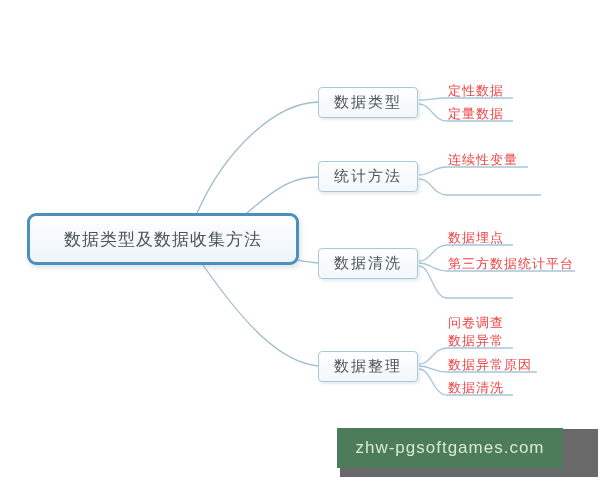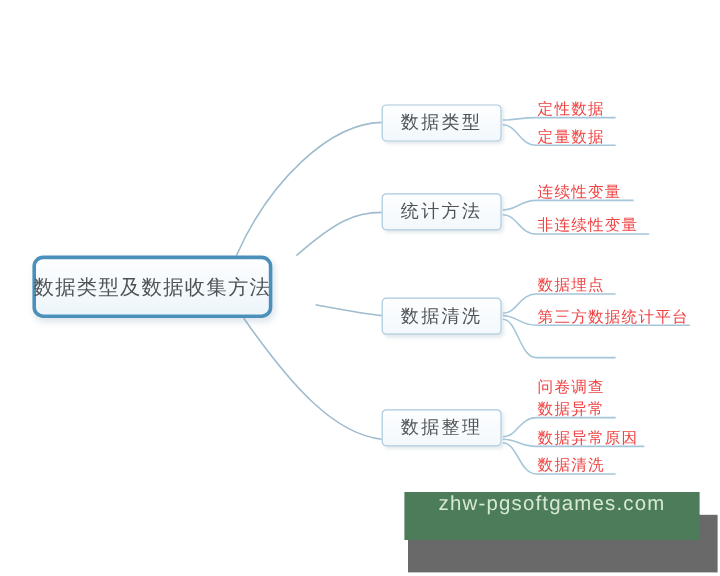--- a/index.html
+++ b/index.html
@@ -9,21 +9,21 @@
     background:#ffffff;
     overflow:hidden;
     font-family:"Liberation Sans", sans-serif;
   }
   .connector-layer{
     position:absolute;left:0;top:0;width:600px;height:480px;
     pointer-events:none;
   }
   .central-topic{
     position:absolute;
-    left:27px;top:213px;width:200px;height:52px;
+    left:27px;top:213px;width:272px;height:52px;
     box-sizing:border-box;
     border:3px solid #4a90ba;
     border-radius:9px;
     background:linear-gradient(180deg,#fdfeff 0%,#edf5fa 100%);
     box-shadow:2px 3px 5px rgba(120,150,170,0.25);
     display:flex;align-items:center;justify-content:center;
   }
   .central-topic .label{
     font-family:"Liberation Serif", serif;
     font-size:17px;color:#4d5357;letter-spacing:1px;white-space:nowrap;
@@ -48,23 +48,23 @@
     font-size:13px;color:#ef4444;letter-spacing:1px;white-space:nowrap;
     line-height:14px;
   }
   .watermark-shadow{
     position:absolute;
     left:340px;top:429px;width:258px;height:48px;
     background:#696969;
   }
   .watermark{
     position:absolute;
-    left:337px;top:410px;width:246px;height:40px;
+    left:337px;top:428px;width:226px;height:40px;
     background:#4d7c5b;
-    display:flex;justify-content:center;
+    display:flex;align-items:center;justify-content:center;
   }
   .watermark .label{
     font-size:17px;color:#d7e9d4;letter-spacing:1px;white-space:nowrap;
   }
 </style>
 </head>
 <body>
 
 <div class="canvas">
 
@@ -100,29 +100,28 @@
 
   <div class="branch-node" style="top:87px;">
     <span class="label">数据类型</span>
   </div>
   <div class="branch-node" style="top:161px;">
     <span class="label">统计方法</span>
   </div>
   <div class="branch-node" style="top:248px;">
     <span class="label">数据清洗</span>
   </div>
-  <div class="branch-node" style="top:341px;">
+  <div class="branch-node" style="top:351px;">
     <span class="label">数据整理</span>
   </div>
 
   <div class="leaf-label" style="top:84px;">定性数据</div>
   <div class="leaf-label" style="top:107px;">定量数据</div>
 
   <div class="leaf-label" style="top:153px;">连续性变量</div>
-  <div class="leaf-label" style="top:181px;">非连续性变量</div>
 
   <div class="leaf-label" style="top:231px;">数据埋点</div>
   <div class="leaf-label" style="top:257px;">第三方数据统计平台</div>
   <div class="leaf-label" style="top:284px;margin-top:32px;">问卷调查</div>
 
   <div class="leaf-label" style="top:334px;">数据异常</div>
   <div class="leaf-label" style="top:358px;font-family:Liberation Serif, serif;">数据异常原因</div>
   <div class="leaf-label" style="top:381px;">数据清洗</div>
 
   <div class="watermark-shadow"></div>

